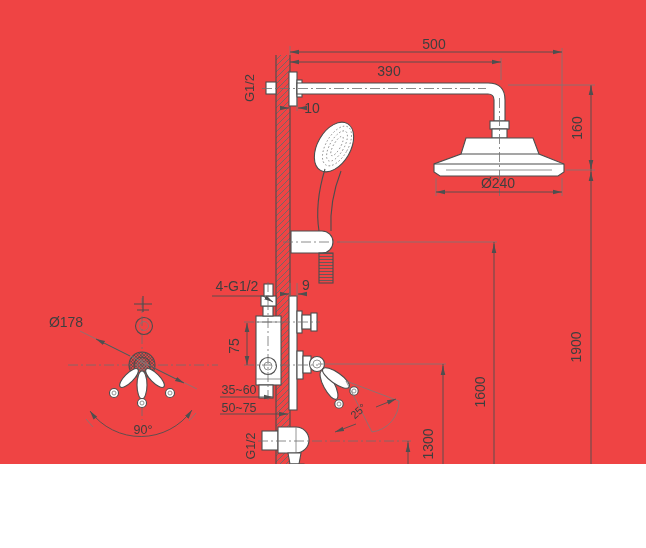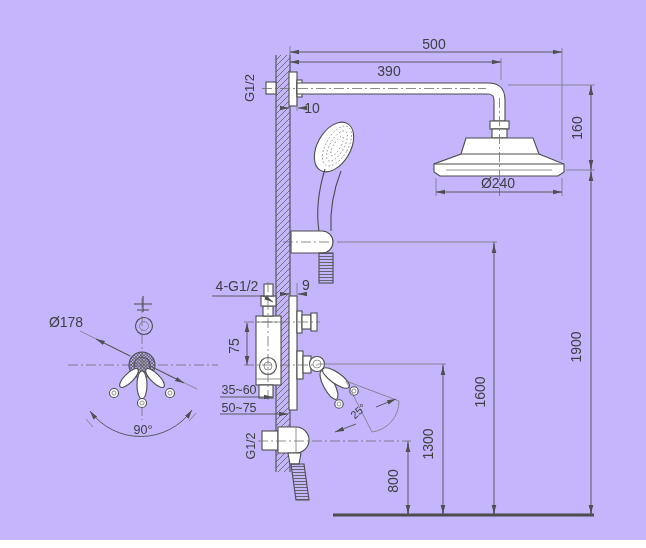--- a/index.html
+++ b/index.html
@@ -1,16 +1,16 @@
 <!DOCTYPE html>
 <html><head>
 <meta charset="utf-8">
 <style>
   html,body{margin:0;padding:0;background:#ffffff;}
-  .canvas{width:646px;height:540px;background:#c4b5fd;position:relative;overflow:hidden;}
+  .canvas{width:646px;height:464px;background:#ef4444;position:relative;overflow:hidden;}
   svg{display:block;}
   text{font-family:"Liberation Sans","DejaVu Sans",sans-serif;fill:#3f3f3f;}
   .t14{font-size:14px;}
   .t13{font-size:13px;}
   .t12{font-size:12.5px;}
   .t11{font-size:11px;}
   .mid{text-anchor:middle;}
   .ln{stroke:#4d4d4d;stroke-width:1.1;fill:none;}
   .tn{stroke:#7a7a7a;stroke-width:0.8;fill:none;}
   .dim{stroke:#4f4f4f;stroke-width:0.9;fill:none;}

